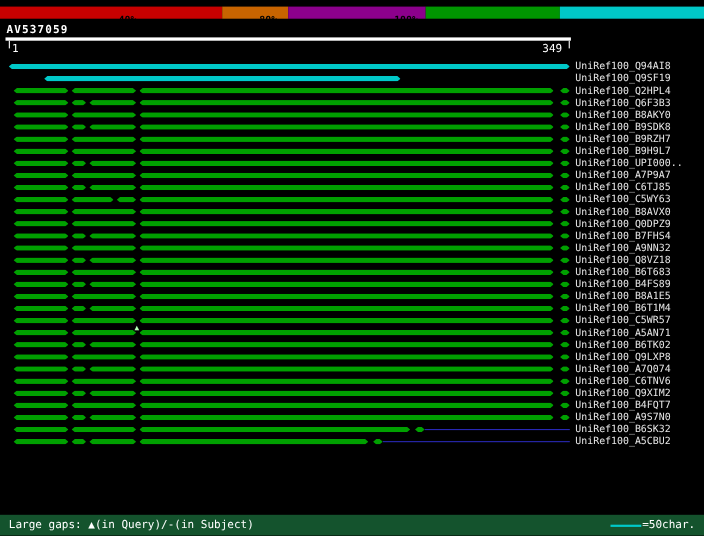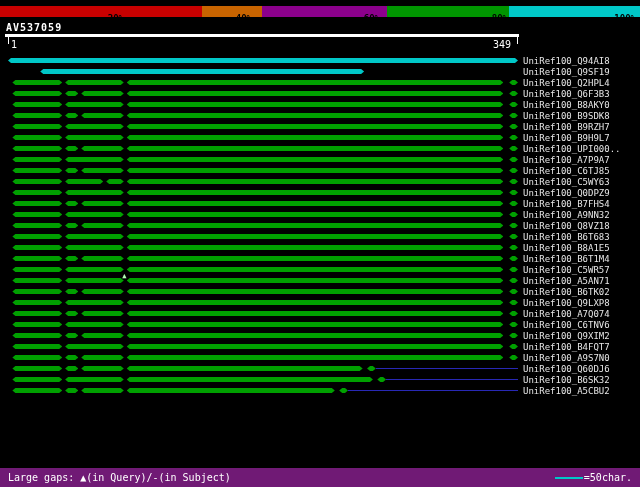--- a/index.html
+++ b/index.html
@@ -48,23 +48,21 @@
 <body>
 
 <div class="scale-wrap">
     <div class="scale-seg" style="width: 31.5%; background: rgb(200, 0, 0);"></div>
     <div class="scale-seg" style="width: 9.5%; background: rgb(200, 100, 0);"></div>
     <div class="scale-seg" style="width: 19.5%; background: rgb(140, 0, 140);"></div>
     <div class="scale-seg" style="width: 19%; background: rgb(0, 150, 0);"></div>
     <div class="scale-seg" style="width: 20.5%; background: rgb(0, 200, 200);"></div>
   </div>
 <div class="scale-labels">
-    <div class="scale-label-cell"><span>20%</span></div>
     <div class="scale-label-cell"><span>~40%</span></div>
-    <div class="scale-label-cell"><span>~60%</span></div>
     <div class="scale-label-cell"><span>~80%</span></div>
     <div class="scale-label-cell"><span>~100%</span></div>
   </div>
 
 <div class="query-name">AV537059</div>
 <div class="query-bar"></div>
 <div class="tick left"></div>
 <div class="tick right"></div>
 <div class="ruler-label ruler-start">1</div>
 <div class="ruler-label ruler-end">349</div>
@@ -151,20 +149,27 @@
       <div class="seg" style="left: 106.19px; width: 17.5862px; background: rgb(0, 160, 0);"></div>
       <div class="seg" style="left: 126.707px; width: 376.638px; background: rgb(0, 160, 0);"></div>
       <div class="seg" style="left: 509.207px; width: 8.7931px; background: rgb(0, 160, 0);"></div>
       <span class="row-label">UniRef100_C5WY63</span>
     </div>
     <div class="row">
       <div class="seg" style="left: 12.3966px; width: 49.8276px; background: rgb(0, 160, 0);"></div>
       <div class="seg" style="left: 65.1552px; width: 58.6207px; background: rgb(0, 160, 0);"></div>
       <div class="seg" style="left: 126.707px; width: 376.638px; background: rgb(0, 160, 0);"></div>
       <div class="seg" style="left: 509.207px; width: 8.7931px; background: rgb(0, 160, 0);"></div>
+      <span class="row-label">UniRef100_B8AVX0</span>
+    </div>
+    <div class="row">
+      <div class="seg" style="left: 12.3966px; width: 49.8276px; background: rgb(0, 160, 0);"></div>
+      <div class="seg" style="left: 65.1552px; width: 58.6207px; background: rgb(0, 160, 0);"></div>
+      <div class="seg" style="left: 126.707px; width: 376.638px; background: rgb(0, 160, 0);"></div>
+      <div class="seg" style="left: 509.207px; width: 8.7931px; background: rgb(0, 160, 0);"></div>
       <span class="row-label">UniRef100_Q0DPZ9</span>
     </div>
     <div class="row">
       <div class="seg" style="left: 12.3966px; width: 49.8276px; background: rgb(0, 160, 0);"></div>
       <div class="seg" style="left: 65.1552px; width: 13.1897px; background: rgb(0, 160, 0);"></div>
       <div class="seg" style="left: 81.2759px; width: 42.5px; background: rgb(0, 160, 0);"></div>
       <div class="seg" style="left: 126.707px; width: 376.638px; background: rgb(0, 160, 0);"></div>
       <div class="seg" style="left: 509.207px; width: 8.7931px; background: rgb(0, 160, 0);"></div>
       <span class="row-label">UniRef100_B7FHS4</span>
     </div>
@@ -182,20 +187,28 @@
       <div class="seg" style="left: 126.707px; width: 376.638px; background: rgb(0, 160, 0);"></div>
       <div class="seg" style="left: 509.207px; width: 8.7931px; background: rgb(0, 160, 0);"></div>
       <span class="row-label">UniRef100_Q8VZ18</span>
     </div>
     <div class="row">
       <div class="seg" style="left: 12.3966px; width: 49.8276px; background: rgb(0, 160, 0);"></div>
       <div class="seg" style="left: 65.1552px; width: 58.6207px; background: rgb(0, 160, 0);"></div>
       <div class="seg" style="left: 126.707px; width: 376.638px; background: rgb(0, 160, 0);"></div>
       <div class="seg" style="left: 509.207px; width: 8.7931px; background: rgb(0, 160, 0);"></div>
       <span class="row-label">UniRef100_B6T683</span>
+    </div>
+    <div class="row">
+      <div class="seg" style="left: 12.3966px; width: 49.8276px; background: rgb(0, 160, 0);"></div>
+      <div class="seg" style="left: 65.1552px; width: 13.1897px; background: rgb(0, 160, 0);"></div>
+      <div class="seg" style="left: 81.2759px; width: 42.5px; background: rgb(0, 160, 0);"></div>
+      <div class="seg" style="left: 126.707px; width: 376.638px; background: rgb(0, 160, 0);"></div>
+      <div class="seg" style="left: 509.207px; width: 8.7931px; background: rgb(0, 160, 0);"></div>
+      <span class="row-label">UniRef100_B4FS89</span>
     </div>
     <div class="row">
       <div class="seg" style="left: 12.3966px; width: 49.8276px; background: rgb(0, 160, 0);"></div>
       <div class="seg" style="left: 65.1552px; width: 58.6207px; background: rgb(0, 160, 0);"></div>
       <div class="seg" style="left: 126.707px; width: 376.638px; background: rgb(0, 160, 0);"></div>
       <div class="seg" style="left: 509.207px; width: 8.7931px; background: rgb(0, 160, 0);"></div>
       <span class="row-label">UniRef100_B8A1E5</span>
     </div>
     <div class="row">
       <div class="seg" style="left: 12.3966px; width: 49.8276px; background: rgb(0, 160, 0);"></div>
@@ -265,48 +278,39 @@
       <div class="seg" style="left: 509.207px; width: 8.7931px; background: rgb(0, 160, 0);"></div>
       <span class="row-label">UniRef100_B4FQT7</span>
     </div>
     <div class="row">
       <div class="seg" style="left: 12.3966px; width: 49.8276px; background: rgb(0, 160, 0);"></div>
       <div class="seg" style="left: 65.1552px; width: 13.1897px; background: rgb(0, 160, 0);"></div>
       <div class="seg" style="left: 81.2759px; width: 42.5px; background: rgb(0, 160, 0);"></div>
       <div class="seg" style="left: 126.707px; width: 376.638px; background: rgb(0, 160, 0);"></div>
       <div class="seg" style="left: 509.207px; width: 8.7931px; background: rgb(0, 160, 0);"></div>
       <span class="row-label">UniRef100_A9S7N0</span>
-    </div>
-    <div class="row">
-      <div class="tail" style="left: 375.845px; width: 142.155px; background: rgb(40, 40, 180);"></div>
-      <div class="seg" style="left: 12.3966px; width: 49.8276px; background: rgb(0, 160, 0);"></div>
-      <div class="seg" style="left: 65.1552px; width: 13.1897px; background: rgb(0, 160, 0);"></div>
-      <div class="seg" style="left: 81.2759px; width: 42.5px; background: rgb(0, 160, 0);"></div>
-      <div class="seg" style="left: 126.707px; width: 235.948px; background: rgb(0, 160, 0);"></div>
-      <div class="seg" style="left: 367.052px; width: 8.7931px; background: rgb(0, 160, 0);"></div>
-      <span class="row-label">UniRef100_Q60DJ6</span>
     </div>
     <div class="row">
       <div class="tail" style="left: 386.103px; width: 131.897px; background: rgb(40, 40, 180);"></div>
       <div class="seg" style="left: 12.3966px; width: 49.8276px; background: rgb(0, 160, 0);"></div>
       <div class="seg" style="left: 65.1552px; width: 58.6207px; background: rgb(0, 160, 0);"></div>
       <div class="seg" style="left: 126.707px; width: 246.207px; background: rgb(0, 160, 0);"></div>
       <div class="seg" style="left: 377.31px; width: 8.7931px; background: rgb(0, 160, 0);"></div>
       <span class="row-label">UniRef100_B6SK32</span>
     </div>
     <div class="row">
       <div class="tail" style="left: 348px; width: 170px; background: rgb(40, 40, 180);"></div>
       <div class="seg" style="left: 12.3966px; width: 49.8276px; background: rgb(0, 160, 0);"></div>
       <div class="seg" style="left: 65.1552px; width: 13.1897px; background: rgb(0, 160, 0);"></div>
       <div class="seg" style="left: 81.2759px; width: 42.5px; background: rgb(0, 160, 0);"></div>
       <div class="seg" style="left: 126.707px; width: 208.103px; background: rgb(0, 160, 0);"></div>
       <div class="seg" style="left: 339.207px; width: 8.7931px; background: rgb(0, 160, 0);"></div>
       <span class="row-label">UniRef100_A5CBU2</span>
     </div>
   </div>
 
-<div class="legend" style="background: #701a75;">
+<div class="legend" style="background: #14532d;">
   <span>Large gaps: ▲(in Query)/-(in Subject)</span>
   <span class="legend-right">
     <span class="legend-line" style="background: rgb(0, 200, 200);"></span>
     <span>=50char.</span>
   </span>
 </div>
 
 </body></html>

